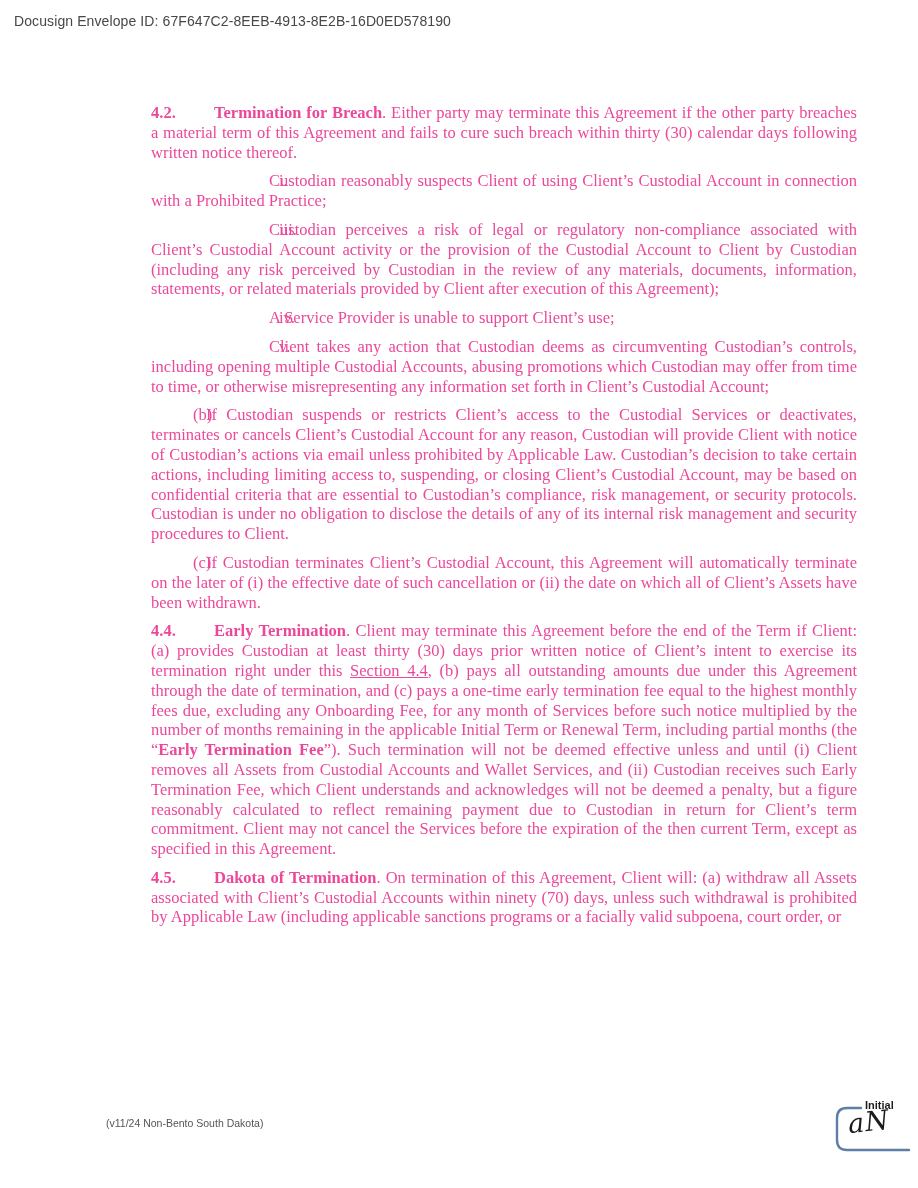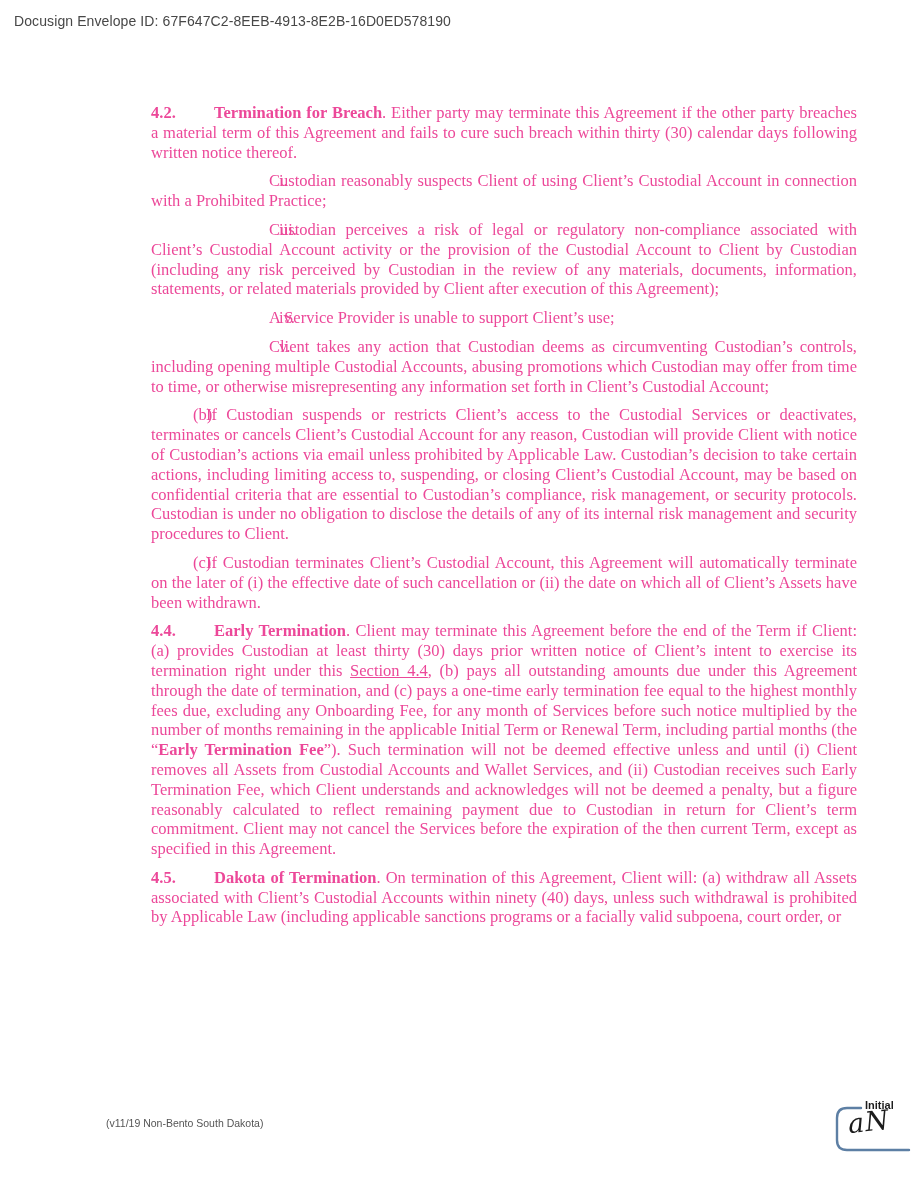--- a/index.html
+++ b/index.html
@@ -105,25 +105,25 @@
 
     <p class="para p-rom"><span class="rom-label">v.</span><span>Client takes any action that Custodian deems as circumventing Custodian’s controls, including opening multiple Custodial Accounts, abusing promotions which Custodian may offer from time to time, or otherwise misrepresenting any information set forth in Client’s Custodial Account;</span></p>
 
 
     <p class="para p-sub"><span class="sub-label">(b)</span><span>If Custodian suspends or restricts Client’s access to the Custodial Services or deactivates, terminates or cancels Client’s Custodial Account for any reason, Custodian will provide Client with notice of Custodian’s actions via email unless prohibited by Applicable Law. Custodian’s decision to take certain actions, including limiting access to, suspending, or closing Client’s Custodial Account, may be based on confidential criteria that are essential to Custodian’s compliance, risk management, or security protocols. Custodian is under no obligation to disclose the details of any of its internal risk management and security procedures to Client.</span></p>
 
     <p class="para p-sub"><span class="sub-label">(c)</span><span>If Custodian terminates Client’s Custodial Account, this Agreement will automatically terminate on the later of (i) the effective date of such cancellation or (ii) the date on which all of Client’s Assets have been withdrawn.</span></p>
 
     <p class="para"><span class="num">4.4.</span><span class="b">Early Termination</span><span>. Client may terminate this Agreement before the end of the Term if Client: (a) provides Custodian at least thirty (30) days prior written notice of Client’s intent to exercise its termination right under this </span><span class="u">Section 4.4</span><span>, (b) pays all outstanding amounts due under this Agreement through the date of termination, and (c) pays a one-time early termination fee equal to the highest monthly fees due, excluding any Onboarding Fee, for any month of Services before such notice multiplied by the number of months remaining in the applicable Initial Term or Renewal Term, including partial months (the “</span><span class="b">Early Termination Fee</span><span>”). Such termination will not be deemed effective unless and until (i) Client removes all Assets from Custodial Accounts and Wallet Services, and (ii) Custodian receives such Early Termination Fee, which Client understands and acknowledges will not be deemed a penalty, but a figure reasonably calculated to reflect remaining payment due to Custodian in return for Client’s term commitment. Client may not cancel the Services before the expiration of the then current Term, except as specified in this Agreement.</span></p>
 
-    <p class="para"><span class="num">4.5.</span><span class="b">Dakota of Termination</span><span>. On termination of this Agreement, Client will: (a) withdraw all Assets associated with Client’s Custodial Accounts within ninety (40) days, unless such withdrawal is prohibited by Applicable Law (including applicable sanctions programs or a facially valid subpoena, court order, or</span></p>
+    <p class="para"><span class="num">4.5.</span><span class="b">Dakota of Termination</span><span>. On termination of this Agreement, Client will: (a) withdraw all Assets associated with Client’s Custodial Accounts within ninety (70) days, unless such withdrawal is prohibited by Applicable Law (including applicable sanctions programs or a facially valid subpoena, court order, or</span></p>
 
   </div>
 
-  <div class="footer-note">(v11/19  Non-Bento South Dakota)</div>
+  <div class="footer-note">(v11/24  Non-Bento South Dakota)</div>
 
   <div class="initial-box">
     <svg width="86" height="68" viewBox="0 0 86 68">
       <path d="M 29 10 L 15 10 Q 5 10 5 20 L 5 42 Q 5 52 15 52 L 77 52" fill="none" stroke="#5d7fa4" stroke-width="2.4" stroke-linecap="round"></path>
     </svg>
     <span class="initial-label">Initial</span>
     <span class="initials">aN</span>
   </div>
 
 </div>

